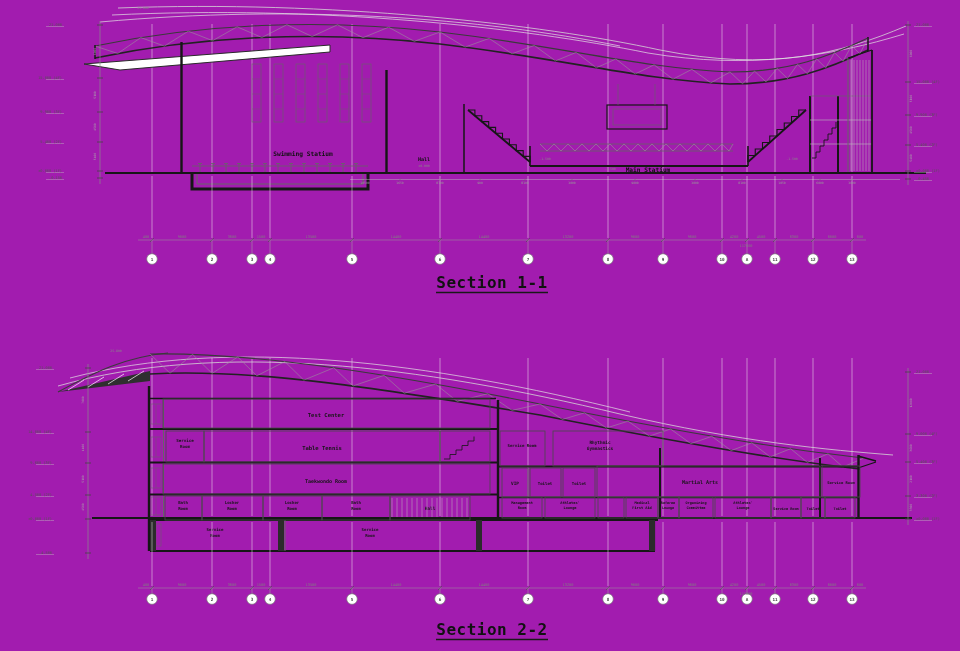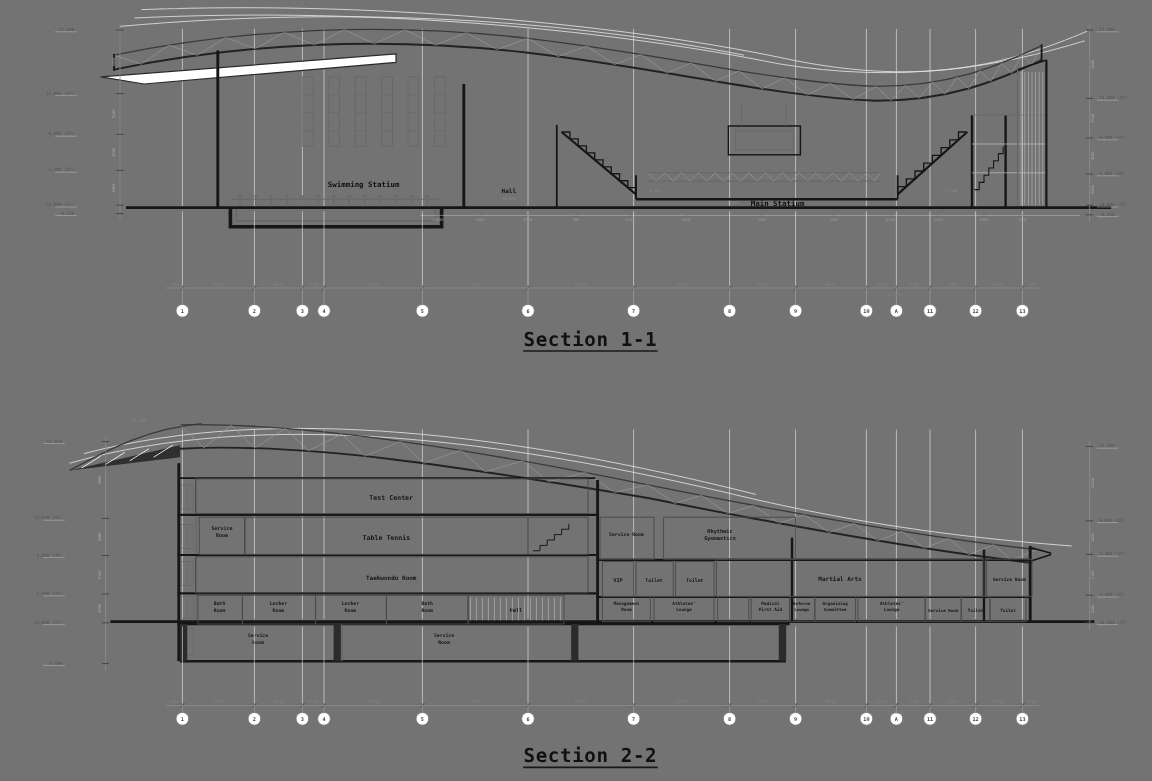--- a/index.html
+++ b/index.html
@@ -1,16 +1,16 @@
 <!DOCTYPE html>
 <html><head>
 <meta charset="utf-8">
 <style>
   html,body{margin:0;padding:0;background:#fff;}
-  .sheet{position:relative;width:960px;height:651px;background:#737373;overflow:hidden;
+  .sheet{position:relative;width:960px;height:651px;background:#a21caf;overflow:hidden;
          font-family:"DejaVu Sans Mono", monospace;}
   svg{position:absolute;left:0;top:0;}
   
   .k{stroke:#161616;fill:none}
   .m{stroke:#666;fill:none}
   .lt{stroke:#bdbdbd;fill:none}
   .ft{stroke:#d6d6d6;fill:none}
   .ft2{stroke:#e4e4e4;fill:none}
   .ext{stroke:#ededed}
   .rm{stroke:#4a4a4a;fill:none;stroke-width:.8}

